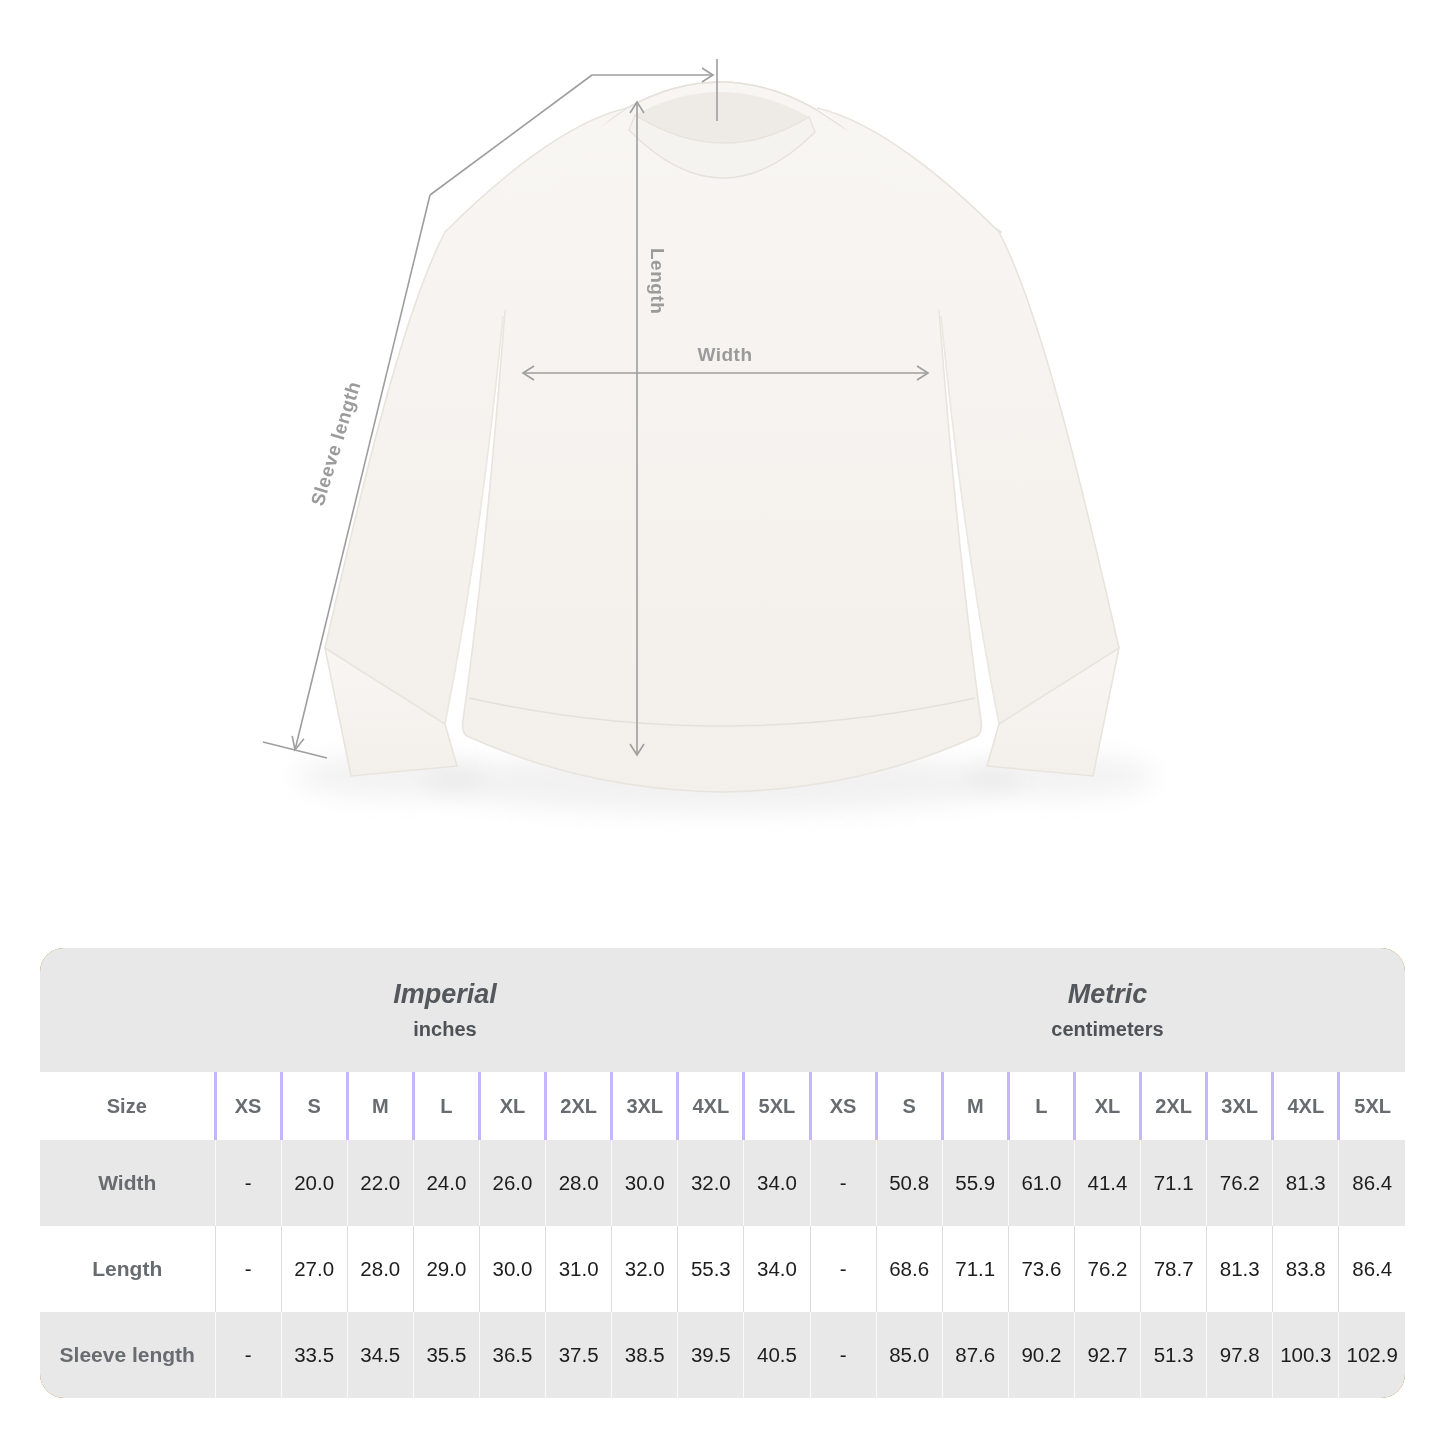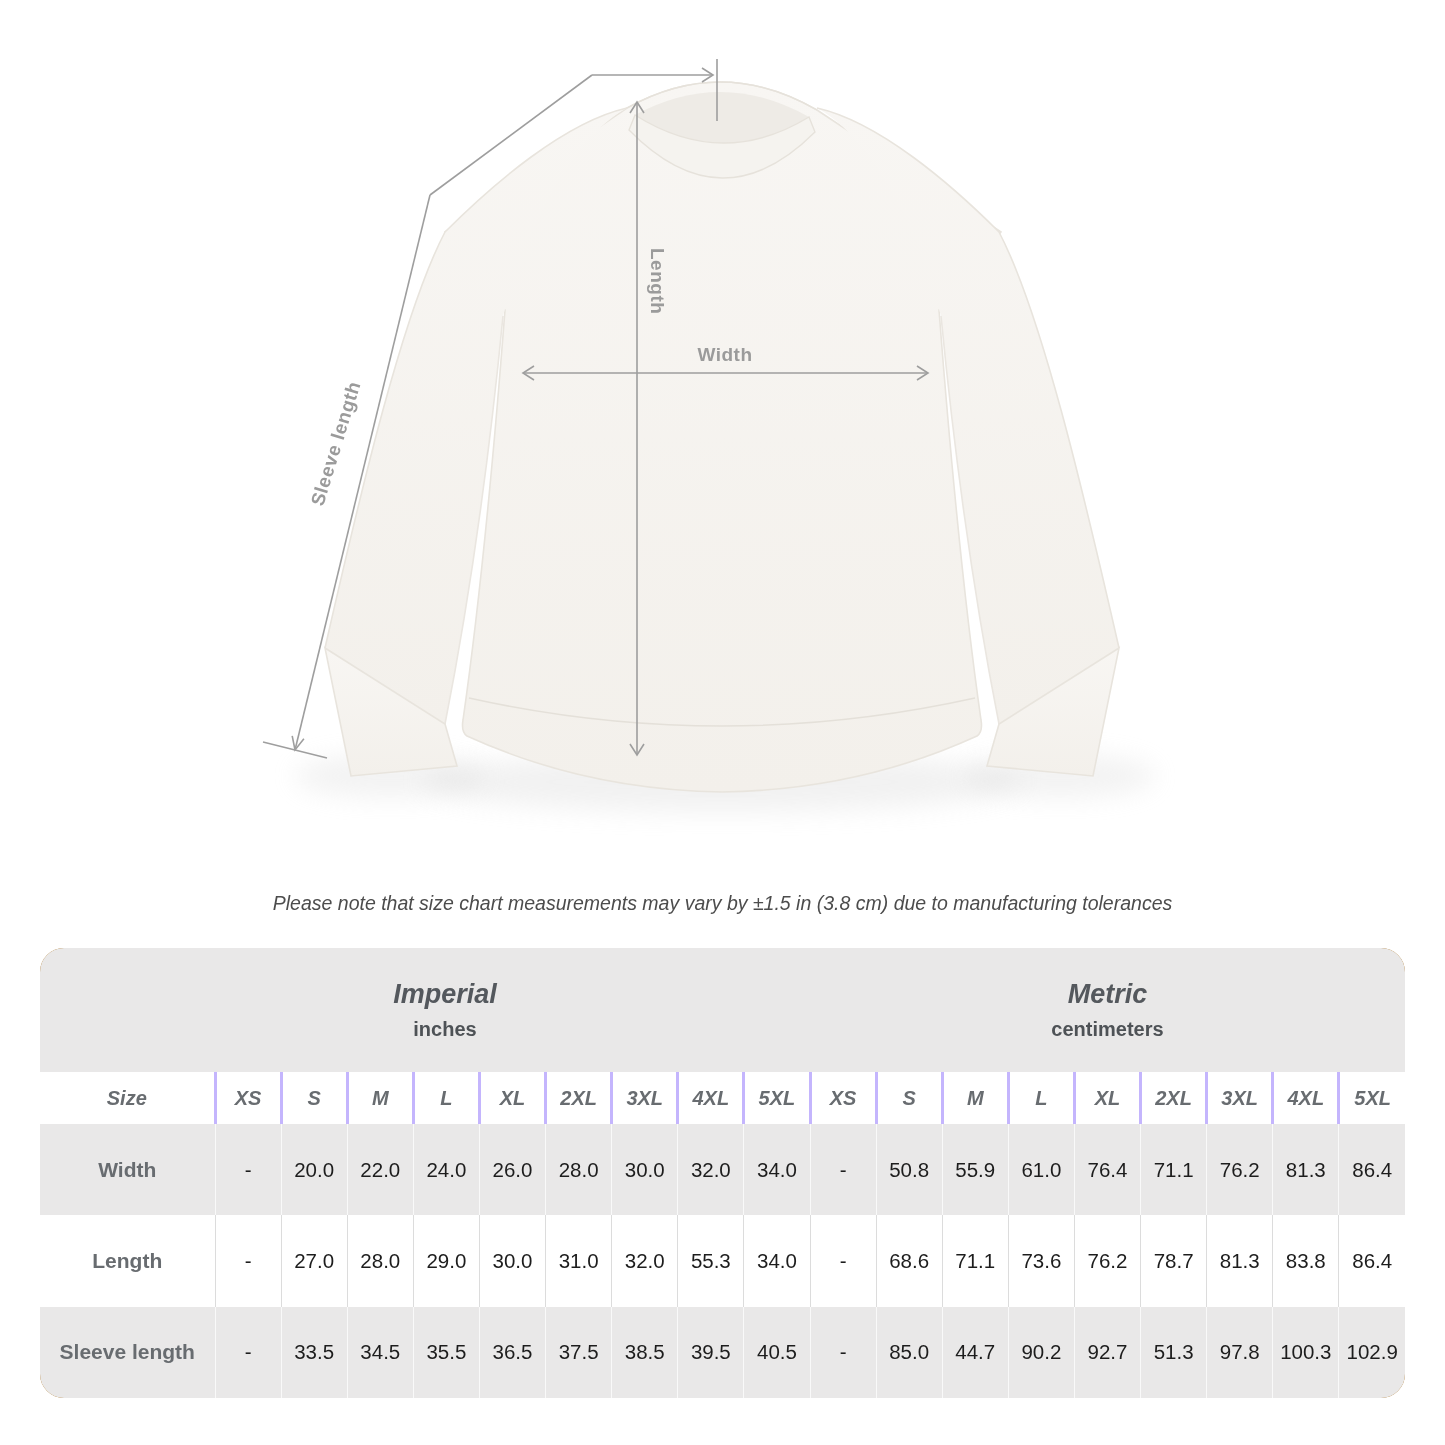--- a/index.html
+++ b/index.html
@@ -23,21 +23,21 @@
   
   .size-table { position:absolute; left:40px; top:948px; width:1365px; height:450px;
                 border-radius:24px; overflow:hidden; background:#a16207; }
   .size-table table { border-collapse:collapse; width:100%; height:100%; table-layout:fixed; }
   .size-table th, .size-table td { padding:0; text-align:center; vertical-align:middle; }
 
   col.c-label { width:12.82%; }
   col.c-size  { width:4.843%; }
 
   tr.band-row  { height:124px; }
-  tr.head-row  { height:52px;font-style:italic;  }
+  tr.head-row  { height:68px;  }
   tr.data-row  { height:84px;  }
 
   .band { background:#e9e8e8; }
   .band .grp  { font-size:27px; font-weight:700; font-style:italic; color:#54585d; }
   .band .unit { font-size:20px; color:#4e5256; margin-top:8px; }
   .band.imperial { padding-left:40px; }
 
   tr.head-row th { background:#ffffff; font-size:20px; font-weight:700; color:#686c70; }
   tr.head-row th:not(:first-child) { border-left:3px solid #c4b5fd; }
 
@@ -134,21 +134,20 @@
         <path class="mline" d="M 497,48 L 508,55 L 497,62"></path>
         <path class="mline" d="M 387,55 L 225,175"></path>
         <path class="mline" d="M 225,175 L 90,730"></path>
         <path class="mline" d="M 98.9,718.8 L 90,730 L 87.2,715.9"></path>
         <path class="mline" d="M 58,722 L 122,738"></path>
       </g>
       <text class="mlabel" x="118" y="487" transform="rotate(-73 118 487)">Sleeve length</text>
     </svg>
   </div>
 
-  <div class="note">Please note that size chart measurements may vary by ±1.5 in (3.8 cm) due to manufacturing tolerances</div>
 
   <div class="size-table">
     <table>
       <colgroup>
         <col class="c-label">
         <col class="c-size">
           <col class="c-size">
           <col class="c-size">
           <col class="c-size">
           <col class="c-size">
@@ -208,21 +207,21 @@
           <td>24.0</td>
           <td>26.0</td>
           <td>28.0</td>
           <td>30.0</td>
           <td>32.0</td>
           <td>34.0</td>
           <td>-</td>
           <td>50.8</td>
           <td>55.9</td>
           <td>61.0</td>
-          <td>76.4</td>
+          <td>41.4</td>
           <td>71.1</td>
           <td>76.2</td>
           <td>81.3</td>
           <td>86.4</td>
         </tr>
         <tr class="data-row r-white">
           <th>Length</th>
           <td>-</td>
           <td>27.0</td>
           <td>28.0</td>
@@ -248,21 +247,21 @@
           <td>33.5</td>
           <td>34.5</td>
           <td>35.5</td>
           <td>36.5</td>
           <td>37.5</td>
           <td>38.5</td>
           <td>39.5</td>
           <td>40.5</td>
           <td>-</td>
           <td>85.0</td>
-          <td>44.7</td>
+          <td>87.6</td>
           <td>90.2</td>
           <td>92.7</td>
           <td>51.3</td>
           <td>97.8</td>
           <td>100.3</td>
           <td>102.9</td>
         </tr>
       </tbody>
     </table>
   </div>

